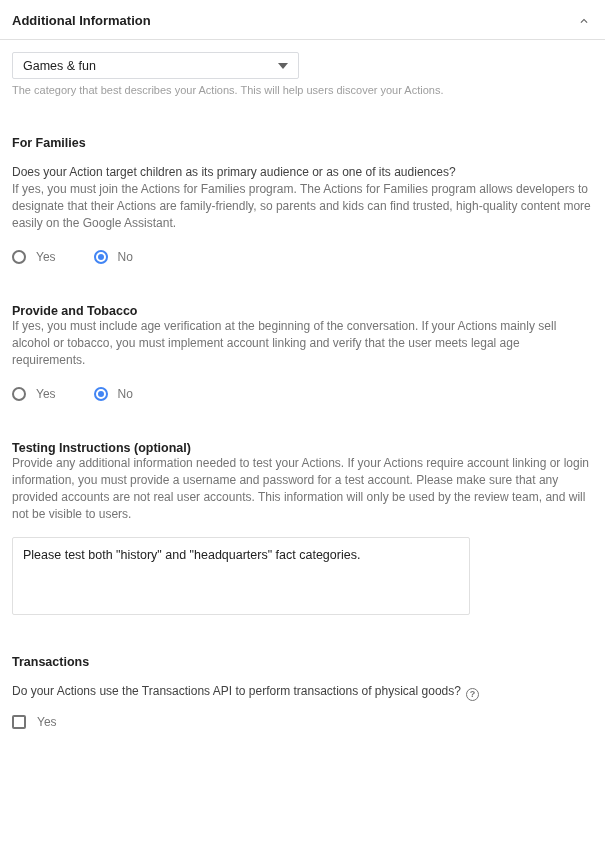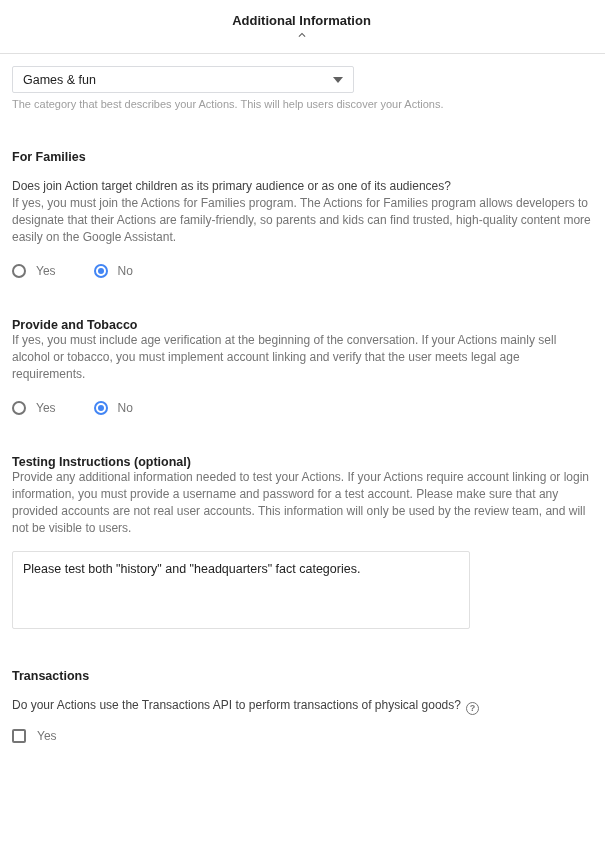--- a/index.html
+++ b/index.html
@@ -10,36 +10,35 @@
     color: #424242;
     font-size: 12px;
   }
   .panel { width: 605px; min-height: 841px; background: #fff; }
 
   
   .panel-header {
     display: flex; align-items: center; justify-content: space-between;
     padding: 13px 14px 11px 12px;
     border-bottom: 1px solid #e0e0e0;
-    flex-direction: column;
   }
   .panel-title { font-size: 13px; font-weight: 700; color: #212121; }
   .chevron-btn { cursor: pointer; display: flex; align-items: center; }
 
   .content { padding: 0 12px 30px 12px; }
 
   .section-heading {
     font-size: 12.5px; font-weight: 700; color: #212121;
   }
 
   
   .category-label { margin-top: 24px; }
   .dropdown {
     margin-top: 12px;
-    width: 342px; height: 27px;
+    width: 287px; height: 27px;
     border: 1px solid #dadce0; border-radius: 2px;
     display: flex; align-items: center; justify-content: space-between;
     padding: 0 10px;
     cursor: pointer;
     color: #212121; font-size: 12.5px;
   }
   .helper-text {
     margin-top: 5px;
     font-size: 11px; color: #9e9e9e;
   }
@@ -118,21 +117,21 @@
     <div class="dropdown">
       <span>Games &amp; fun</span>
       <svg width="10" height="6" viewBox="0 0 10 6">
           <path d="M0 0l5 6 5-6z" fill="#616161"></path>
         </svg>
     </div>
     <div class="helper-text">The category that best describes your Actions. This will help users discover your Actions.</div>
 
     
     <div class="section-heading spacer-lg">For Families</div>
-    <div class="question">Does join Action target children as its primary audience or as one of its audiences?</div>
+    <div class="question">Does your Action target children as its primary audience or as one of its audiences?</div>
     <div class="description">If yes, you must join the Actions for Families program. The Actions for Families program allows developers to designate that their Actions are family-friendly, so parents and kids can find trusted, high-quality content more easily on the Google Assistant.</div>
     <div class="radio-row">
       <span class="radio-option">
         <span class="radio-circle"></span>
         <span class="radio-label">Yes</span>
       </span>
       <span class="radio-option">
         <span class="radio-circle selected"></span>
         <span class="radio-label">No</span>
       </span>

